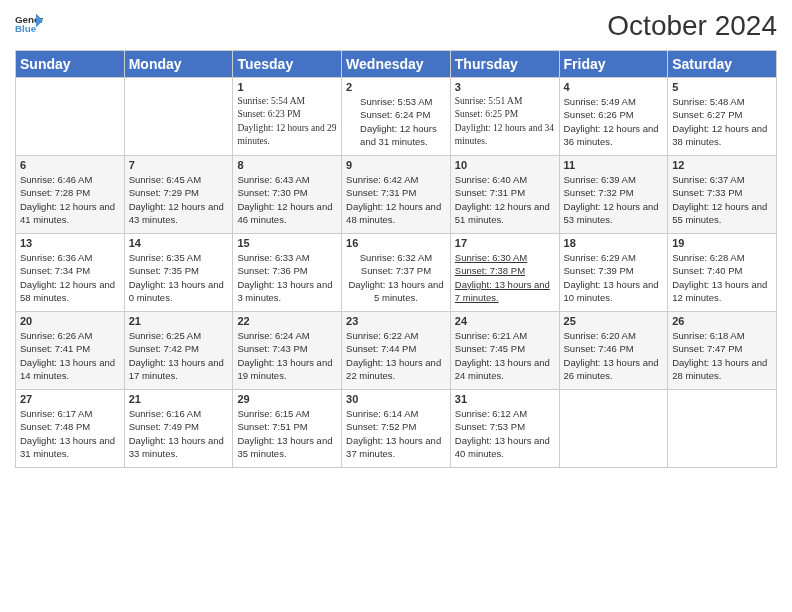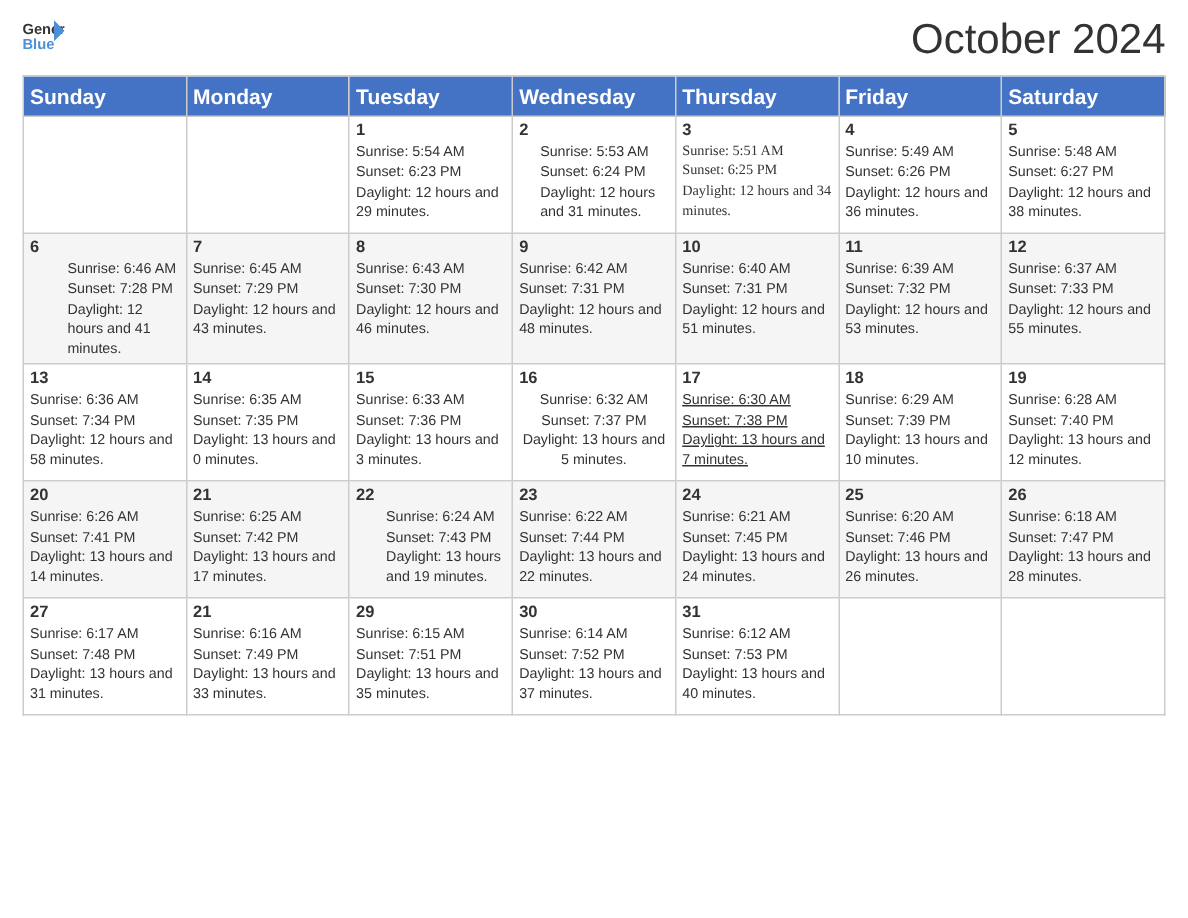--- a/index.html
+++ b/index.html
@@ -110,21 +110,21 @@
         <th>Friday</th>
         <th>Saturday</th>
       </tr>
     </thead>
     <tbody id="calendar-body">
     <tr>
           <td class="empty-cell"></td>
           <td class="empty-cell"></td>
           <td>
             <span class="day-num">1</span>
-            <div class="day-info" style="white-space: pre-line;">Sunrise: 5:54 AM
+            <div class="day-info" style="white-space: pre-line; font-family: Liberation Serif, serif;">Sunrise: 5:54 AM
 Sunset: 6:23 PM
 Daylight: 12 hours and 29 minutes.</div>
           </td>
           <td>
             <span class="day-num">2</span>
             <div class="day-info" style="white-space: pre-line; margin-left: 14px;">Sunrise: 5:53 AM
 Sunset: 6:24 PM
 Daylight: 12 hours and 31 minutes.</div>
           </td>
           <td>
@@ -142,21 +142,21 @@
           <td>
             <span class="day-num">5</span>
             <div class="day-info" style="white-space: pre-line;">Sunrise: 5:48 AM
 Sunset: 6:27 PM
 Daylight: 12 hours and 38 minutes.</div>
           </td>
         </tr>
         <tr>
           <td>
             <span class="day-num">6</span>
-            <div class="day-info" style="white-space: pre-line; margin-left: 25px;">Sunrise: 6:46 AM
+            <div class="day-info" style="white-space: pre-line;">Sunrise: 6:46 AM
 Sunset: 7:28 PM
 Daylight: 12 hours and 41 minutes.</div>
           </td>
           <td>
             <span class="day-num">7</span>
             <div class="day-info" style="white-space: pre-line;">Sunrise: 6:45 AM
 Sunset: 7:29 PM
 Daylight: 12 hours and 43 minutes.</div>
           </td>
           <td>
@@ -242,21 +242,21 @@
 Daylight: 13 hours and 14 minutes.</div>
           </td>
           <td>
             <span class="day-num">21</span>
             <div class="day-info" style="white-space: pre-line;">Sunrise: 6:25 AM
 Sunset: 7:42 PM
 Daylight: 13 hours and 17 minutes.</div>
           </td>
           <td>
             <span class="day-num">22</span>
-            <div class="day-info" style="white-space: pre-line; margin-left: 20px;">Sunrise: 6:24 AM
+            <div class="day-info" style="white-space: pre-line;">Sunrise: 6:24 AM
 Sunset: 7:43 PM
 Daylight: 13 hours and 19 minutes.</div>
           </td>
           <td>
             <span class="day-num">23</span>
             <div class="day-info" style="white-space: pre-line;">Sunrise: 6:22 AM
 Sunset: 7:44 PM
 Daylight: 13 hours and 22 minutes.</div>
           </td>
           <td>

